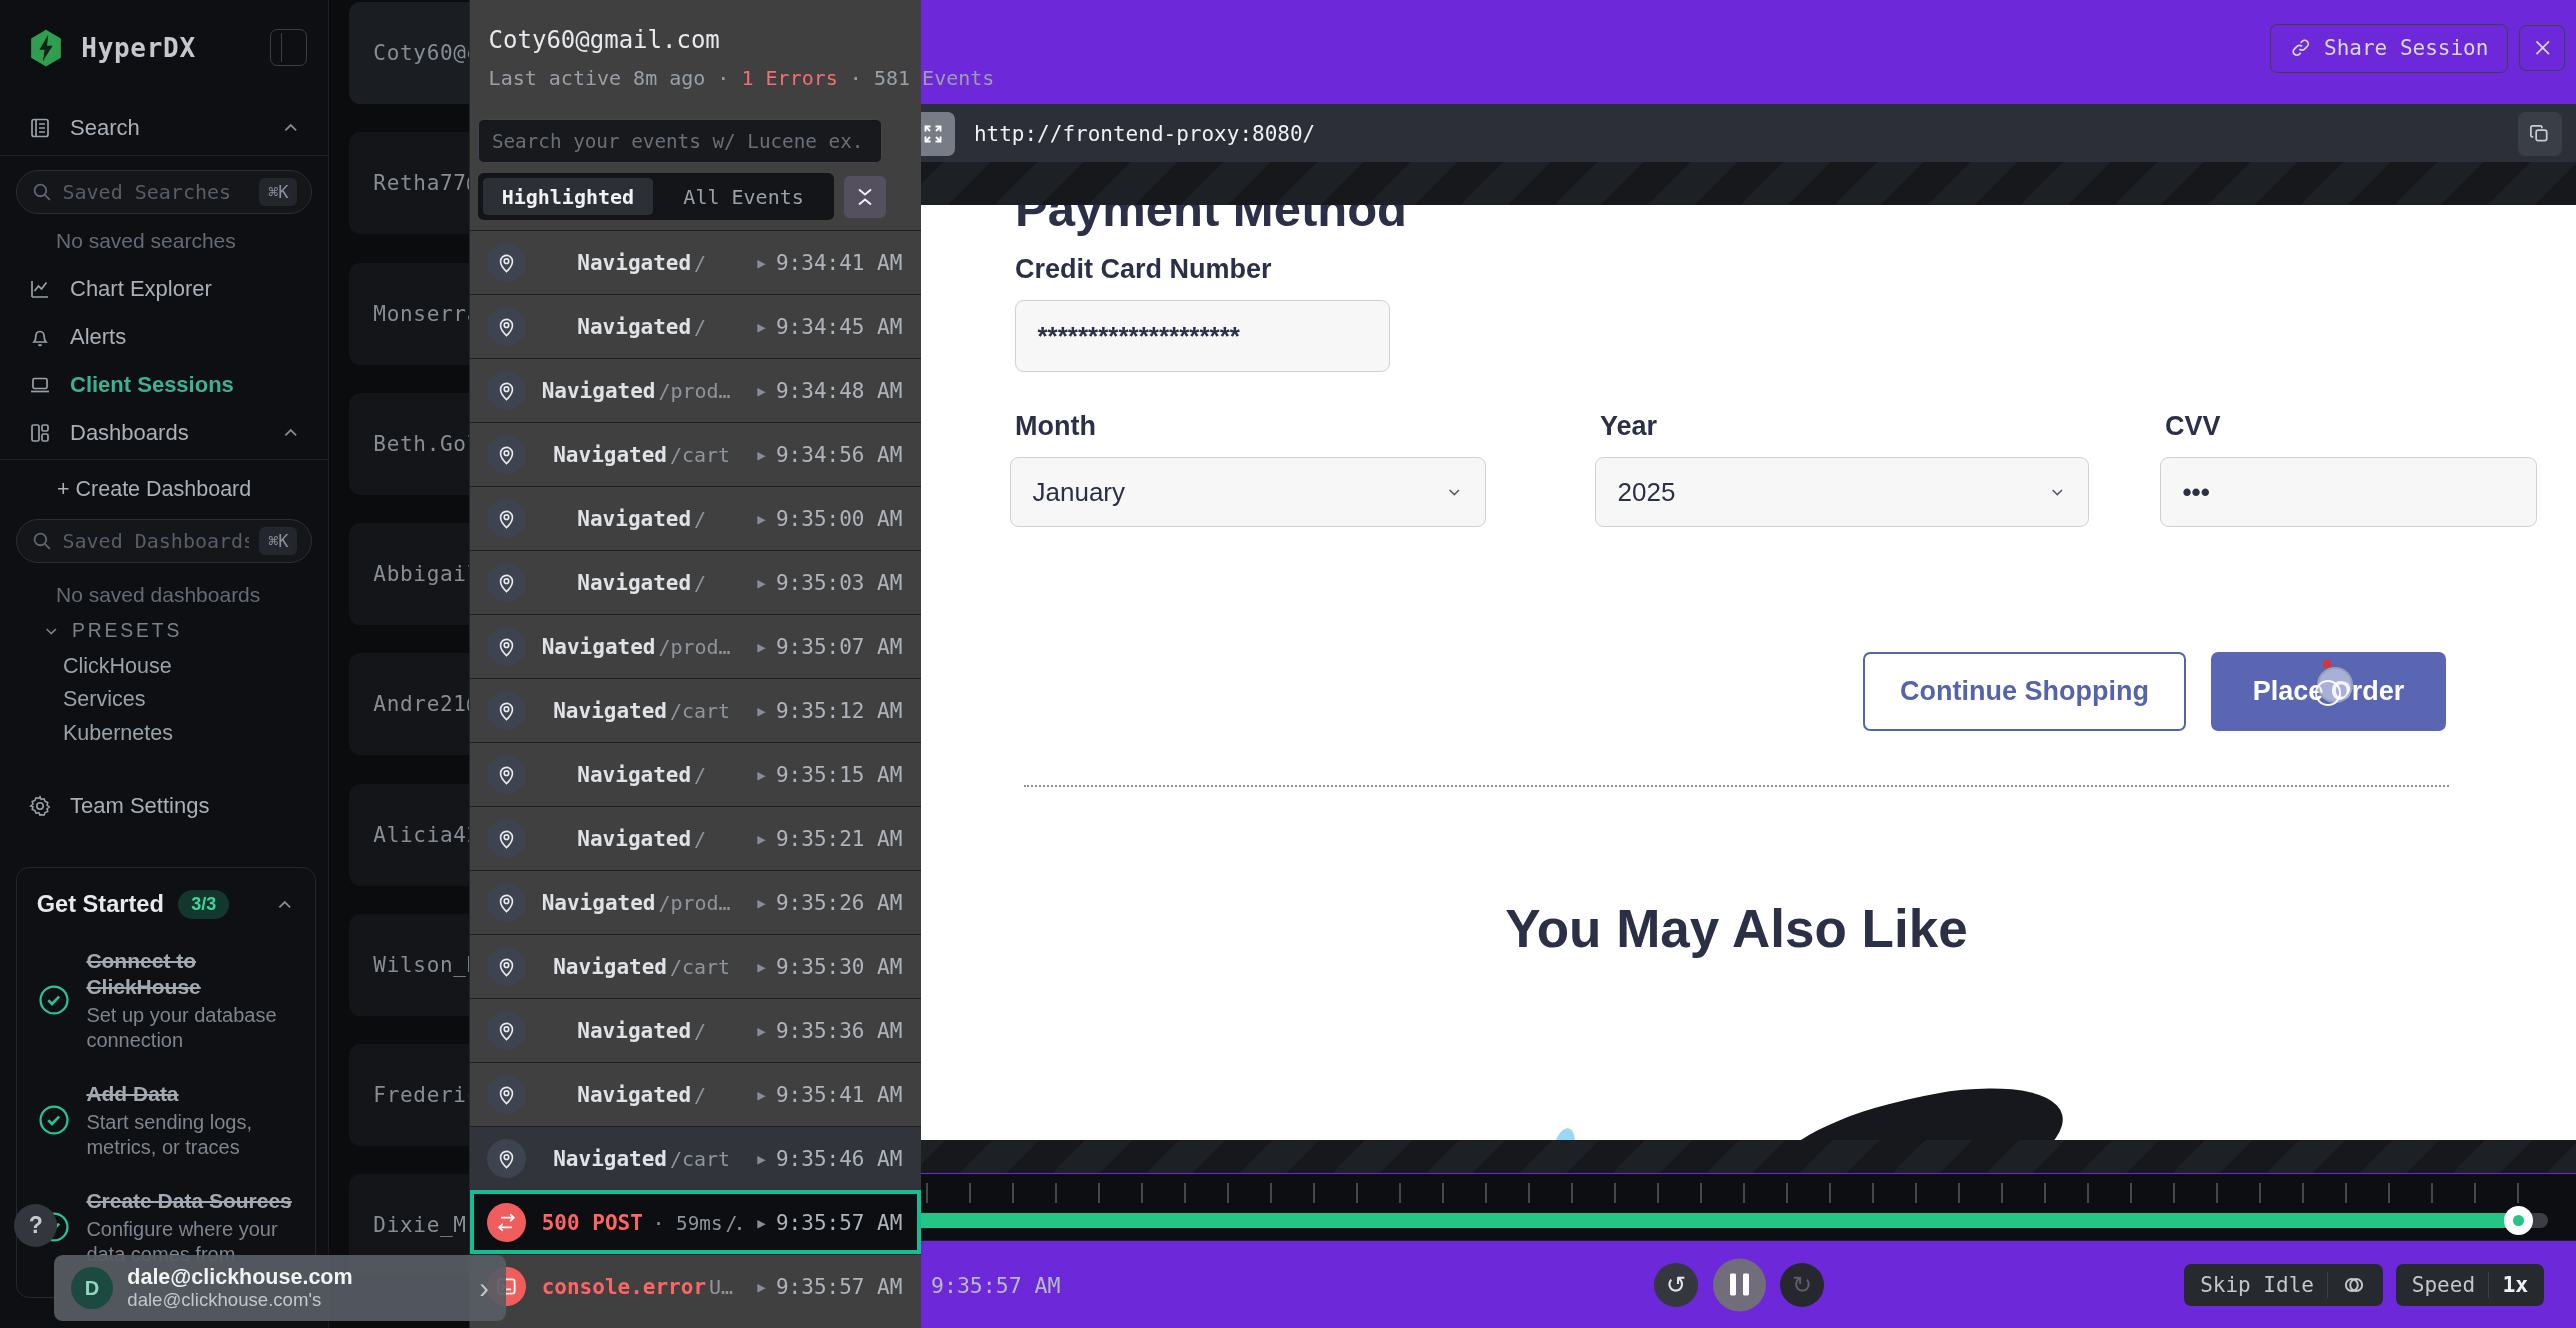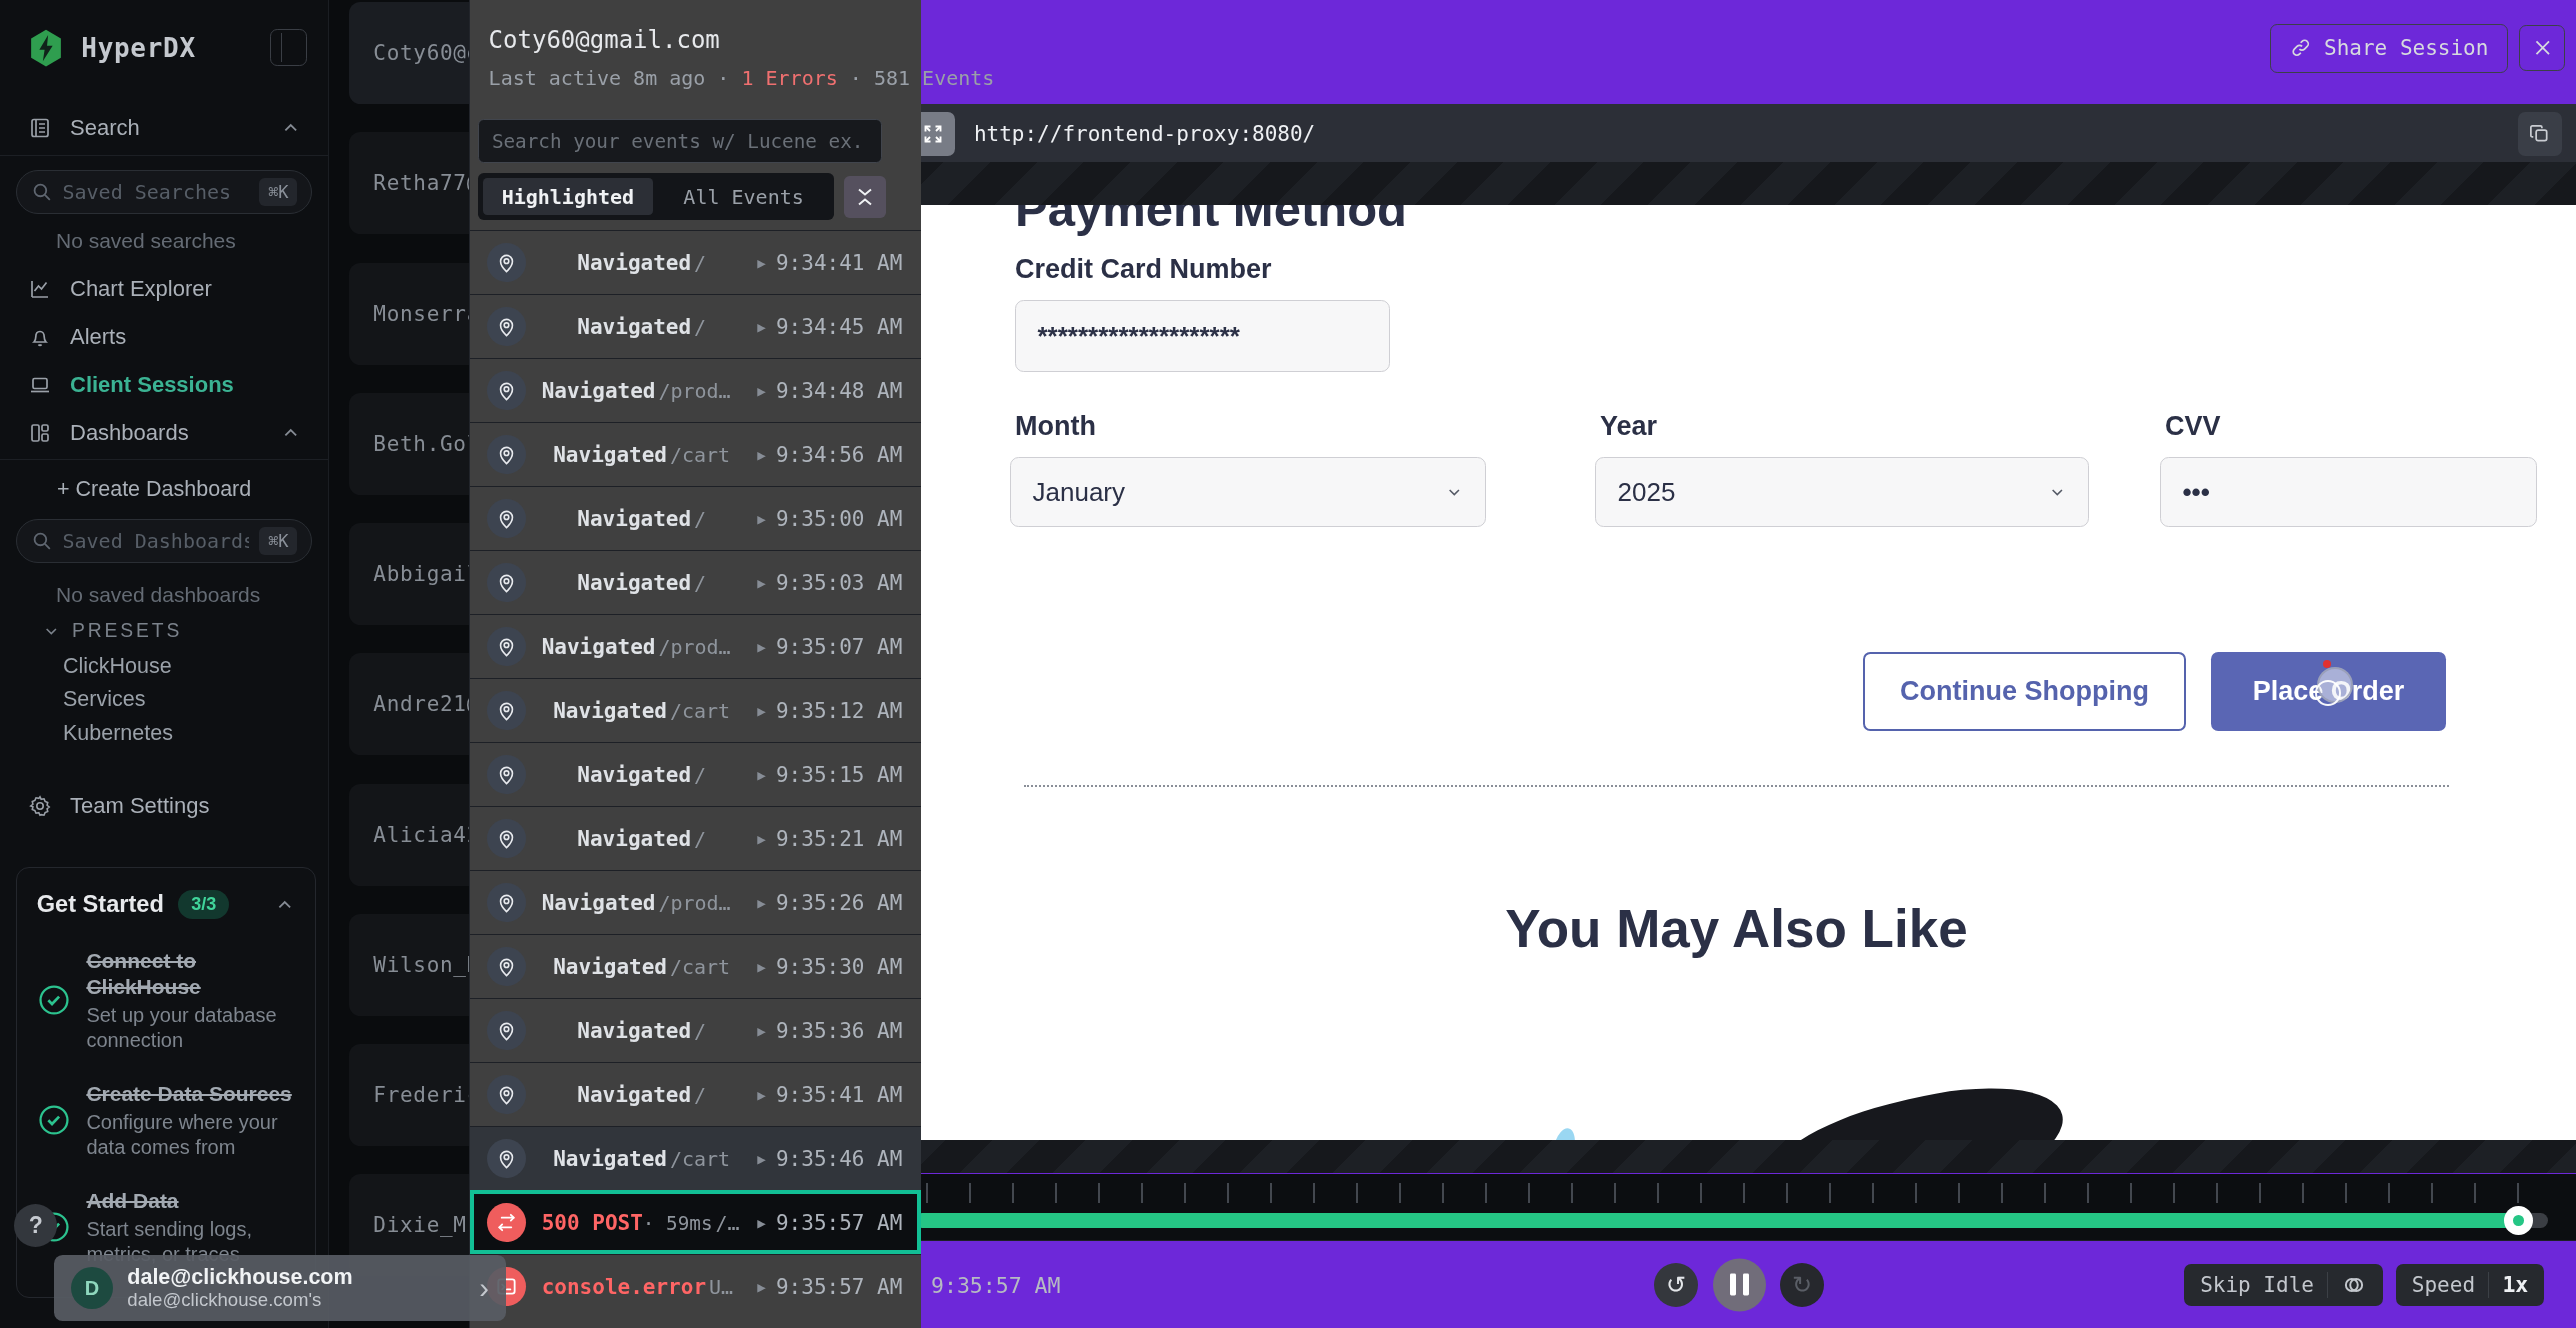--- a/index.html
+++ b/index.html
@@ -69,21 +69,21 @@
   #event-list { position:absolute; left:0; right:0; top:230px; bottom:0; overflow:hidden; }
   .ev-row { position:relative; height:64px; border-top:0.7px solid #1d2026; display:flex; align-items:center; padding:0 18.6px 0 17px; gap:15.7px; cursor:pointer; }
   .ev-row.hover { background:#31353b; }
   .ev-row.selected { outline:4.3px solid #12bf95; outline-offset:-4.3px; background:#0c0e11; }
   .ev-icon { width:39px; height:39px; border-radius:50%; background:#3d4450; flex:0 0 39px; display:flex; align-items:center; justify-content:center; }
   .ev-icon.red { background:#ef5d5d; }
   .ev-icon svg { width:23px; height:23px; }
   .ev-main { flex:1; min-width:0; display:flex; flex-direction:row; justify-content:center; gap:2.9px; }
   .ev-title { font-family:"DejaVu Sans Mono", monospace; font-size:21px; font-weight:bold; color:#dfe2e6; white-space:nowrap; }
   .ev-title .t-red { color:#ff6565; }
-  .ev-title .t-dim { color:#8f959d; font-weight:normal; font-size:19.3px; }
+  .ev-title .t-dim { color:#8f959d; font-weight:normal; font-size:19.3px; margin-left:10px; }
   .ev-path { font-family:"DejaVu Sans Mono", monospace; font-size:20px; color:#8f959d; white-space:nowrap; overflow:hidden; text-overflow:ellipsis; }
   .ev-time { font-family:"DejaVu Sans Mono", monospace; font-size:21px; color:#aeb4bc; white-space:nowrap; display:flex; align-items:center; gap:10px; }
   .ev-play { font-size:14.3px; color:#878d96; }
 
   
   #replay { position:absolute; left:897px; top:0; width:1679px; height:1328px; background:#6d28d9; z-index:9; }
   #replay-top { position:absolute; left:0; right:0; top:0; height:104px; }
   #share-btn { position:absolute; right:68px; top:23.6px; height:49px; border:1.4px solid #3c4048; border-radius:7.2px; display:flex; align-items:center; gap:13px; padding:0 18.6px; font-family:"DejaVu Sans Mono", monospace; font-size:21px; color:#d7dade; cursor:pointer; }
   #close-btn { position:absolute; right:10.7px; top:25px; width:46px; height:46px; border:1.4px solid #3c4048; border-radius:7.2px; display:flex; align-items:center; justify-content:center; cursor:pointer; }
   #url-bar { position:absolute; left:0; right:0; top:104px; height:59px; background:#2c2f37; display:flex; align-items:center; padding:0 14.3px; gap:18.6px; }
@@ -268,33 +268,33 @@
           <div class="gs-item-desc">Set up your database connection</div>
         </div>
       </div>
 
       <div class="gs-item">
         <svg class="gs-check" viewBox="0 0 24 24" fill="none" stroke="#2cc38f" stroke-width="1.6">
             <circle cx="12" cy="12" r="9.5"></circle>
             <path d="M8 12.2l2.6 2.6 5-5.2" stroke-width="1.9"></path>
           </svg>
         <div>
-          <div class="gs-item-title">Create Data Sources</div>
-          <div class="gs-item-desc">Configure where your data comes from</div>
+          <div class="gs-item-title">Add Data</div>
+          <div class="gs-item-desc">Start sending logs, metrics, or traces</div>
         </div>
       </div>
 
       <div class="gs-item">
         <svg class="gs-check" viewBox="0 0 24 24" fill="none" stroke="#2cc38f" stroke-width="1.6">
             <circle cx="12" cy="12" r="9.5"></circle>
             <path d="M8 12.2l2.6 2.6 5-5.2" stroke-width="1.9"></path>
           </svg>
         <div>
-          <div class="gs-item-title">Add Data</div>
-          <div class="gs-item-desc">Start sending logs, metrics, or traces</div>
+          <div class="gs-item-title">Create Data Sources</div>
+          <div class="gs-item-desc">Configure where your data comes from</div>
         </div>
       </div>
     </div>
   </div>
 
   <div id="help-bubble">?</div>
 
   <div id="user-chip">
     <div class="avatar">D</div>
     <div>

